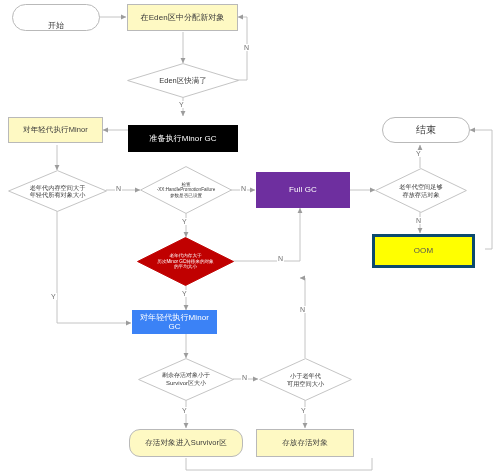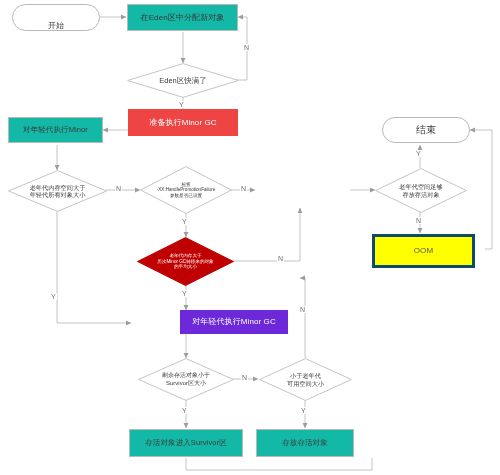--- a/index.html
+++ b/index.html
@@ -33,21 +33,21 @@
   }
   .node .txt {
     display: block;
     width: 100%;
     padding: 0 3px;
     white-space: pre-line;
   }
   
   .rect {
     border: 1px solid #b9b9b9;
-    background: #14b8a6;
+    background: #fef9c3;
   }
   .stadium {
     border: 1px solid #b9b9b9;
     background: #ffffff;
     border-radius: 999px;
   }
   .rect.filled, .stadium.filled { border-color: transparent; }
   .diamond-wrap { position: absolute; text-decoration: underline; }
   .diamond-wrap svg { position: absolute; left: 0; top: 0; }
   .diamond-label {
@@ -141,21 +141,21 @@
     <span class="txt">在Eden区中分配新对象</span>
   </div>
 
   <div class="diamond-wrap" style="left:127px; top:63px; width:112px; height:35px;">
     <svg width="112" height="35" viewBox="0 0 112 35" xmlns="http://www.w3.org/2000/svg">
       <polygon points="56,0.6 111.4,17.5 56,34.4 0.6,17.5" fill="#ffffff" stroke="#bdbdbd" stroke-width="0.9"></polygon>
     </svg>
     <div class="diamond-label" style="font-size:7.5px;">Eden区快满了</div>
   </div>
 
-  <div class="node rect filled" style="left:128px; top:109px; width:110px; height:27px; background:#ef4444; color:#ffffff; font-size:8px;">
+  <div class="node rect filled" style="left:128px; top:125px; width:110px; height:27px; background:#000000; color:#ffffff; font-size:8px;">
     <span class="txt">准备执行Minor GC</span>
   </div>
 
   <div class="node rect" style="left:8px; top:117px; width:95px; height:26px; font-size:7.5px;">
     <span class="txt">对年轻代执行Minor</span>
   </div>
 
   <div class="diamond-wrap" style="left:8px; top:170px; width:99px; height:42px;">
     <svg width="99" height="42" viewBox="0 0 99 42" xmlns="http://www.w3.org/2000/svg">
       <polygon points="49.5,0.6 98.4,21 49.5,41.4 0.6,21" fill="#ffffff" stroke="#bdbdbd" stroke-width="0.9"></polygon>
@@ -166,20 +166,23 @@
 
   <div class="diamond-wrap" style="left:140px; top:166px; width:92px; height:48px;">
     <svg width="92" height="48" viewBox="0 0 92 48" xmlns="http://www.w3.org/2000/svg">
       <polygon points="46,0.6 91.4,24 46,47.4 0.6,24" fill="#ffffff" stroke="#bdbdbd" stroke-width="0.9"></polygon>
     </svg>
     <div class="diamond-label" style="font-size:4.6px; padding:0 2px;">检查
 -XX:HandlePromotionFailure
 参数是否已设置</div>
   </div>
 
+  <div class="node rect filled" style="left:256px; top:172px; width:94px; height:36px; background:#6e2f9f; color:#ffffff; font-size:8px;">
+    <span class="txt">Full GC</span>
+  </div>
 
   <div class="diamond-wrap" style="left:375px; top:168px; width:92px; height:45px;">
     <svg width="92" height="45" viewBox="0 0 92 45" xmlns="http://www.w3.org/2000/svg">
       <polygon points="46,0.6 91.4,22.5 46,44.4 0.6,22.5" fill="#ffffff" stroke="#bdbdbd" stroke-width="0.9"></polygon>
     </svg>
     <div class="diamond-label" style="font-size:6.2px;">老年代空间足够
 存放存活对象</div>
   </div>
 
   <div class="node stadium" style="left:382px; top:117px; width:88px; height:26px; font-size:10px;">
@@ -192,41 +195,41 @@
 
   <div class="diamond-wrap" style="left:137px; top:237px; width:97px; height:49px;">
     <svg width="97" height="49" viewBox="0 0 97 49" xmlns="http://www.w3.org/2000/svg">
       <polygon points="48.5,0.5 96.5,24.5 48.5,48.5 0.5,24.5" fill="#c00000" stroke="#c00000" stroke-width="0.9"></polygon>
     </svg>
     <div class="diamond-label" style="font-size:4.6px; color:#ffffff; padding:0 3px;">老年代内存大于
 历次Minor GC转移来的对象
 的平均大小</div>
   </div>
 
-  <div class="node rect filled" style="left:132px; top:310px; width:108px; height:24px; background:#6d28d9; color:#ffffff; font-size:8px;margin-left:48px;">
+  <div class="node rect filled" style="left:132px; top:310px; width:85px; height:24px; background:#3b82f6; color:#ffffff; font-size:8px;">
     <span class="txt">对年轻代执行Minor GC</span>
   </div>
 
   <div class="diamond-wrap" style="left:138px; top:358px; width:96px; height:43px;">
     <svg width="96" height="43" viewBox="0 0 96 43" xmlns="http://www.w3.org/2000/svg">
       <polygon points="48,0.6 95.4,21.5 48,42.4 0.6,21.5" fill="#ffffff" stroke="#bdbdbd" stroke-width="0.9"></polygon>
     </svg>
     <div class="diamond-label" style="font-size:6px;">剩余存活对象小于
 Survivor区大小</div>
   </div>
 
   <div class="diamond-wrap" style="left:259px; top:358px; width:93px; height:43px;">
     <svg width="93" height="43" viewBox="0 0 93 43" xmlns="http://www.w3.org/2000/svg">
       <polygon points="46.5,0.6 92.4,21.5 46.5,42.4 0.6,21.5" fill="#ffffff" stroke="#bdbdbd" stroke-width="0.9"></polygon>
     </svg>
     <div class="diamond-label" style="font-size:6.2px;">小于老年代
 可用空间大小</div>
   </div>
 
-  <div class="node rect" style="left:129px; top:429px; width:114px; height:28px; font-size:7.5px;">
+  <div class="node rect" style="left:129px; top:429px; width:114px; height:28px; font-size:7.5px;border-radius:11px;">
     <span class="txt">存活对象进入Survivor区</span>
   </div>
 
   <div class="node rect" style="left:256px; top:429px; width:98px; height:28px; font-size:7.5px;">
     <span class="txt">存放存活对象</span>
   </div>
 
   <span class="edge-label" style="left:243px; top:44px;">N</span>
   <span class="edge-label" style="left:178px; top:101px;">Y</span>
 

